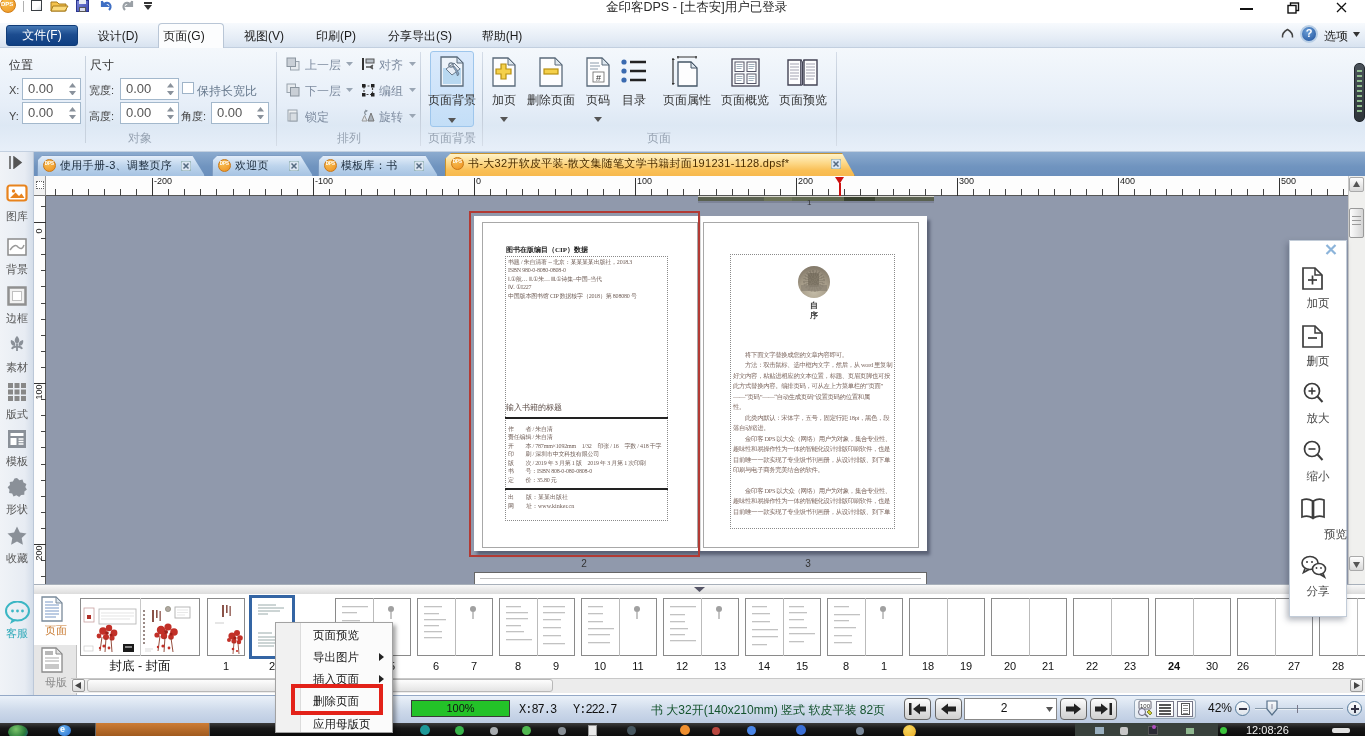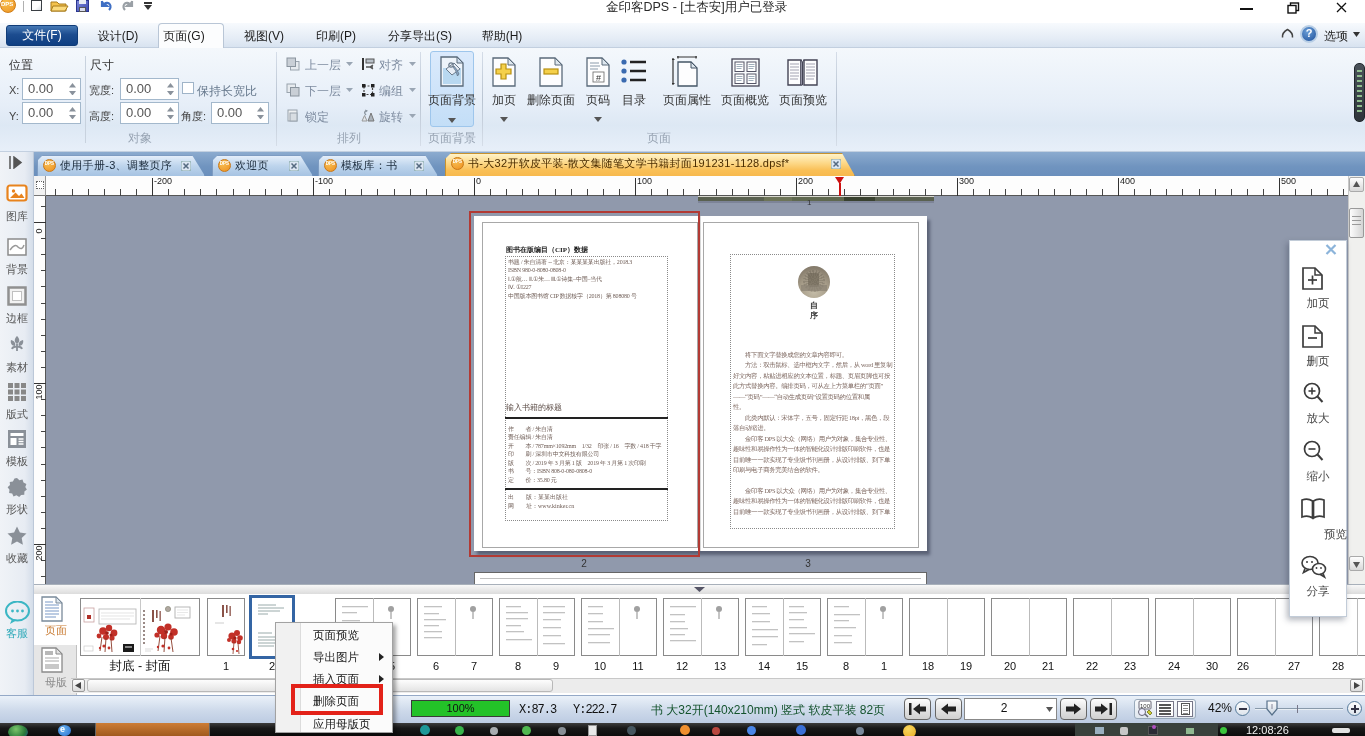--- a/index.html
+++ b/index.html
@@ -788,21 +788,21 @@
 <div style="position:absolute;left:991px;top:598px;width:76px;height:58px;background:#fff;border:1px solid #8a8a8a;"></div>
 <div style="position:absolute;left:1029px;top:598px;width:1px;height:58px;background:#bbb;"></div>
 <div style="position:absolute;left:991px;top:660px;font-size:11px;color:#111;white-space:nowrap;width:38px;text-align:center;">20</div>
 <div style="position:absolute;left:1029px;top:660px;font-size:11px;color:#111;white-space:nowrap;width:38px;text-align:center;">21</div>
 <div style="position:absolute;left:1073px;top:598px;width:76px;height:58px;background:#fff;border:1px solid #8a8a8a;"></div>
 <div style="position:absolute;left:1111px;top:598px;width:1px;height:58px;background:#bbb;"></div>
 <div style="position:absolute;left:1073px;top:660px;font-size:11px;color:#111;white-space:nowrap;width:38px;text-align:center;">22</div>
 <div style="position:absolute;left:1111px;top:660px;font-size:11px;color:#111;white-space:nowrap;width:38px;text-align:center;">23</div>
 <div style="position:absolute;left:1155px;top:598px;width:76px;height:58px;background:#fff;border:1px solid #8a8a8a;"></div>
 <div style="position:absolute;left:1193px;top:598px;width:1px;height:58px;background:#bbb;"></div>
-<div style="position:absolute;left:1155px;top:660px;font-size:11px;color:#111;white-space:nowrap;width:38px;text-align:center;">24</div>
+<div style="position:absolute;left:1155px;top:660px;font-size:11px;color:#111;white-space:nowrap;width:38px;text-align:center;font-weight:bold;">24</div>
 <div style="position:absolute;left:1193px;top:660px;font-size:11px;color:#111;white-space:nowrap;width:38px;text-align:center;">30</div>
 <div style="position:absolute;left:1237px;top:598px;width:76px;height:58px;background:#fff;border:1px solid #8a8a8a;"></div>
 <div style="position:absolute;left:1275px;top:598px;width:1px;height:58px;background:#bbb;"></div>
 <div style="position:absolute;left:1237px;top:660px;font-size:11px;color:#111;white-space:nowrap;width:38px;">26</div>
 <div style="position:absolute;left:1275px;top:660px;font-size:11px;color:#111;white-space:nowrap;width:38px;text-align:center;">27</div>
 <div style="position:absolute;left:1319px;top:598px;width:76px;height:58px;background:#fff;border:1px solid #8a8a8a;"></div>
 <div style="position:absolute;left:1357px;top:598px;width:1px;height:58px;background:#bbb;"></div>
 <div style="position:absolute;left:1319px;top:660px;font-size:11px;color:#111;white-space:nowrap;width:38px;text-align:center;">28</div>
 <div style="position:absolute;left:1357px;top:660px;font-size:11px;color:#111;white-space:nowrap;width:38px;text-align:center;">29</div>
 <div style="position:absolute;left:71px;top:678px;width:1294px;height:15px;background:#ececec;border-top:1px solid #c8c8c8;"></div>

